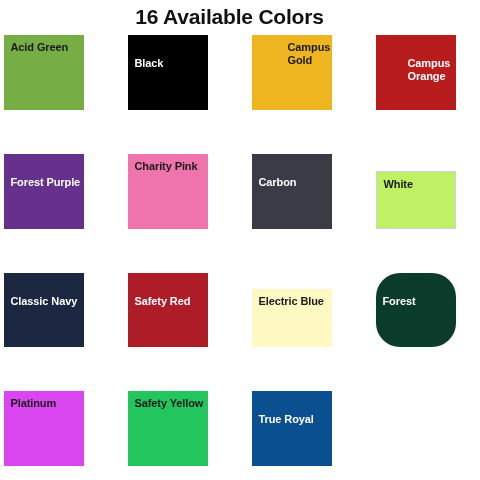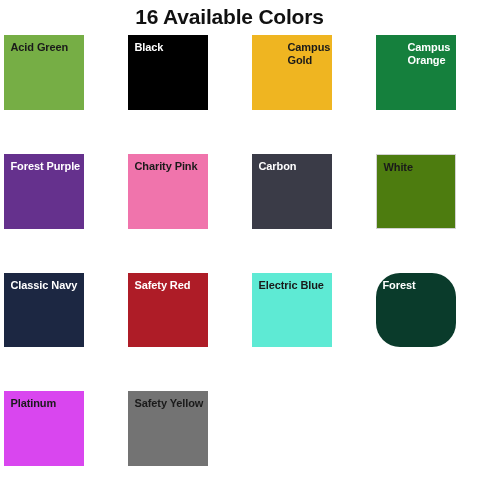--- a/index.html
+++ b/index.html
@@ -52,68 +52,71 @@
   .swatch.bordered {
     border: 1px solid #d2d2d2;
   }
   .swatch-label {
     font-size: 11px;
     font-weight: bold;
     line-height: 1.15;
     letter-spacing: -0.1px;
     display: block;
   }
-  .swatch-label.on-dark { color: #ffffff; }
+  .swatch-label.on-dark { color: #ffffff; margin-top: 16px; }
   .swatch-label.on-light { color: #1a1a1a; }
 </style>
 </head>
 <body>
 
 <div class="page">
 
   <div class="page-title">16 Available Colors</div>
 
   <div class="swatch-grid">
       <div class="swatch" style="background: rgb(118, 174, 69);">
         <span class="swatch-label on-light">Acid Green</span>
       </div>
       <div class="swatch" style="background: rgb(0, 0, 0);">
         <span class="swatch-label on-dark">Black</span>
       </div>
       <div class="swatch" style="background: rgb(239, 181, 33); padding-left: 36px;">
         <span class="swatch-label on-light">Campus Gold</span>
       </div>
-      <div class="swatch" style="background: #15803d; padding-left: 32px;">
+      <div class="swatch" style="background: #b91c1c; padding-left: 32px;">
         <span class="swatch-label on-dark">Campus Orange</span>
       </div>
       <div class="swatch" style="background: rgb(101, 49, 141);">
         <span class="swatch-label on-dark">Forest Purple</span>
       </div>
       <div class="swatch" style="background: rgb(240, 116, 172);">
         <span class="swatch-label on-light">Charity Pink</span>
       </div>
       <div class="swatch" style="background: rgb(58, 59, 71);">
         <span class="swatch-label on-dark">Carbon</span>
       </div>
-      <div class="swatch bordered" style="background: #4d7c0f;">
+      <div class="swatch bordered" style="background: #bef264; margin-top: 17px;">
         <span class="swatch-label on-light">White</span>
       </div>
       <div class="swatch" style="background: rgb(28, 39, 66);">
         <span class="swatch-label on-dark">Classic Navy</span>
       </div>
       <div class="swatch" style="background: rgb(174, 28, 39);">
         <span class="swatch-label on-dark">Safety Red</span>
       </div>
-      <div class="swatch" style="background: #5eead4;">
+      <div class="swatch" style="background: #fef9c3; margin-top: 16px;">
         <span class="swatch-label on-light">Electric Blue</span>
       </div>
       <div class="swatch" style="background: rgb(10, 59, 43); border-radius: 24px;">
         <span class="swatch-label on-dark">Forest</span>
       </div>
       <div class="swatch" style="background: #d946ef;">
         <span class="swatch-label on-light">Platinum</span>
       </div>
-      <div class="swatch" style="background: #737373;">
+      <div class="swatch" style="background: #22c55e;">
         <span class="swatch-label on-light">Safety Yellow</span>
+      </div>
+      <div class="swatch" style="background: rgb(10, 79, 143);">
+        <span class="swatch-label on-dark">True Royal</span>
       </div>
     </div>
 
 </div>
 
 </body></html>

